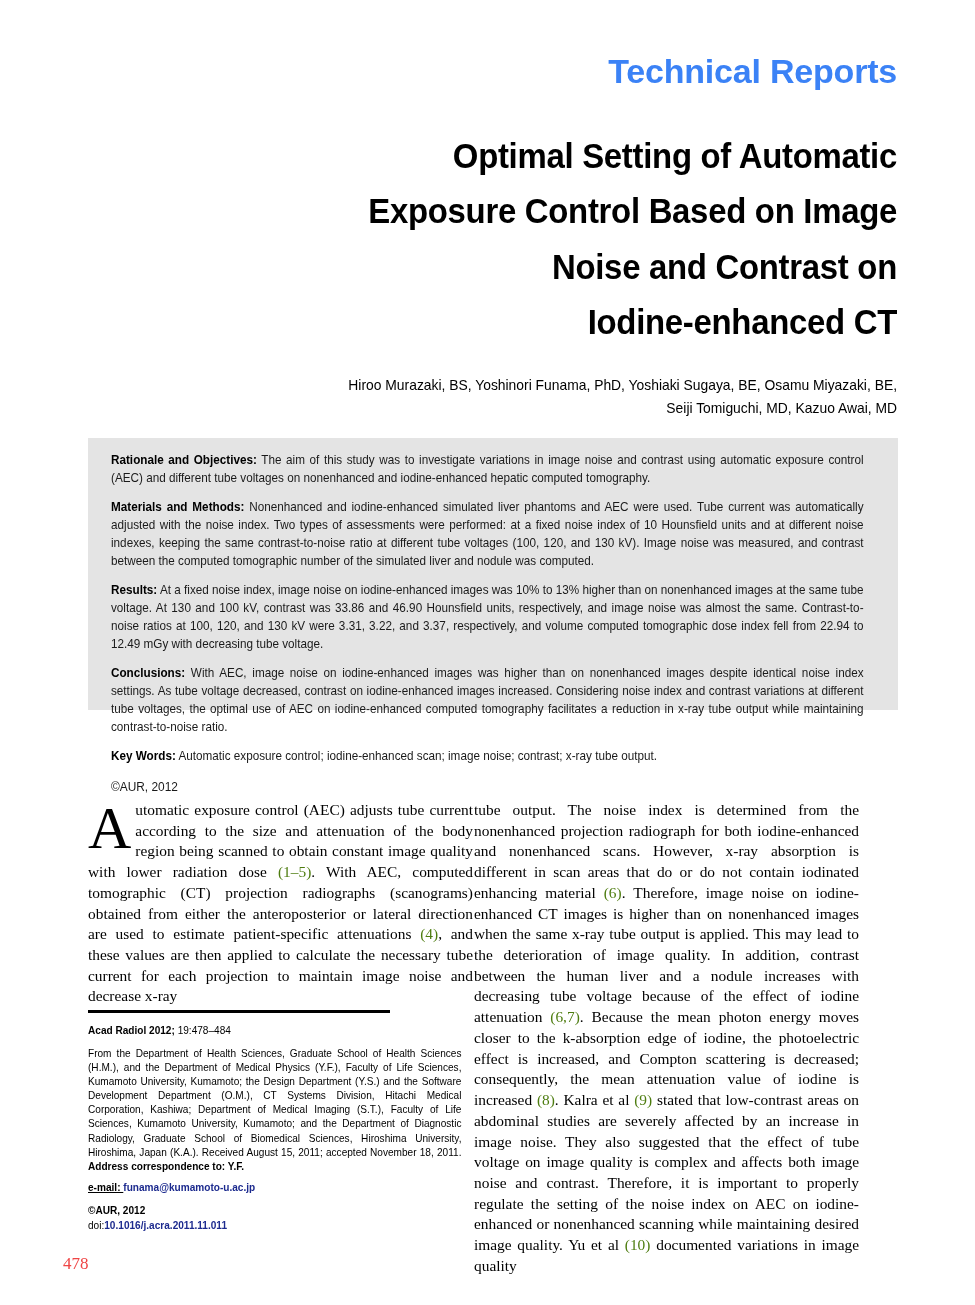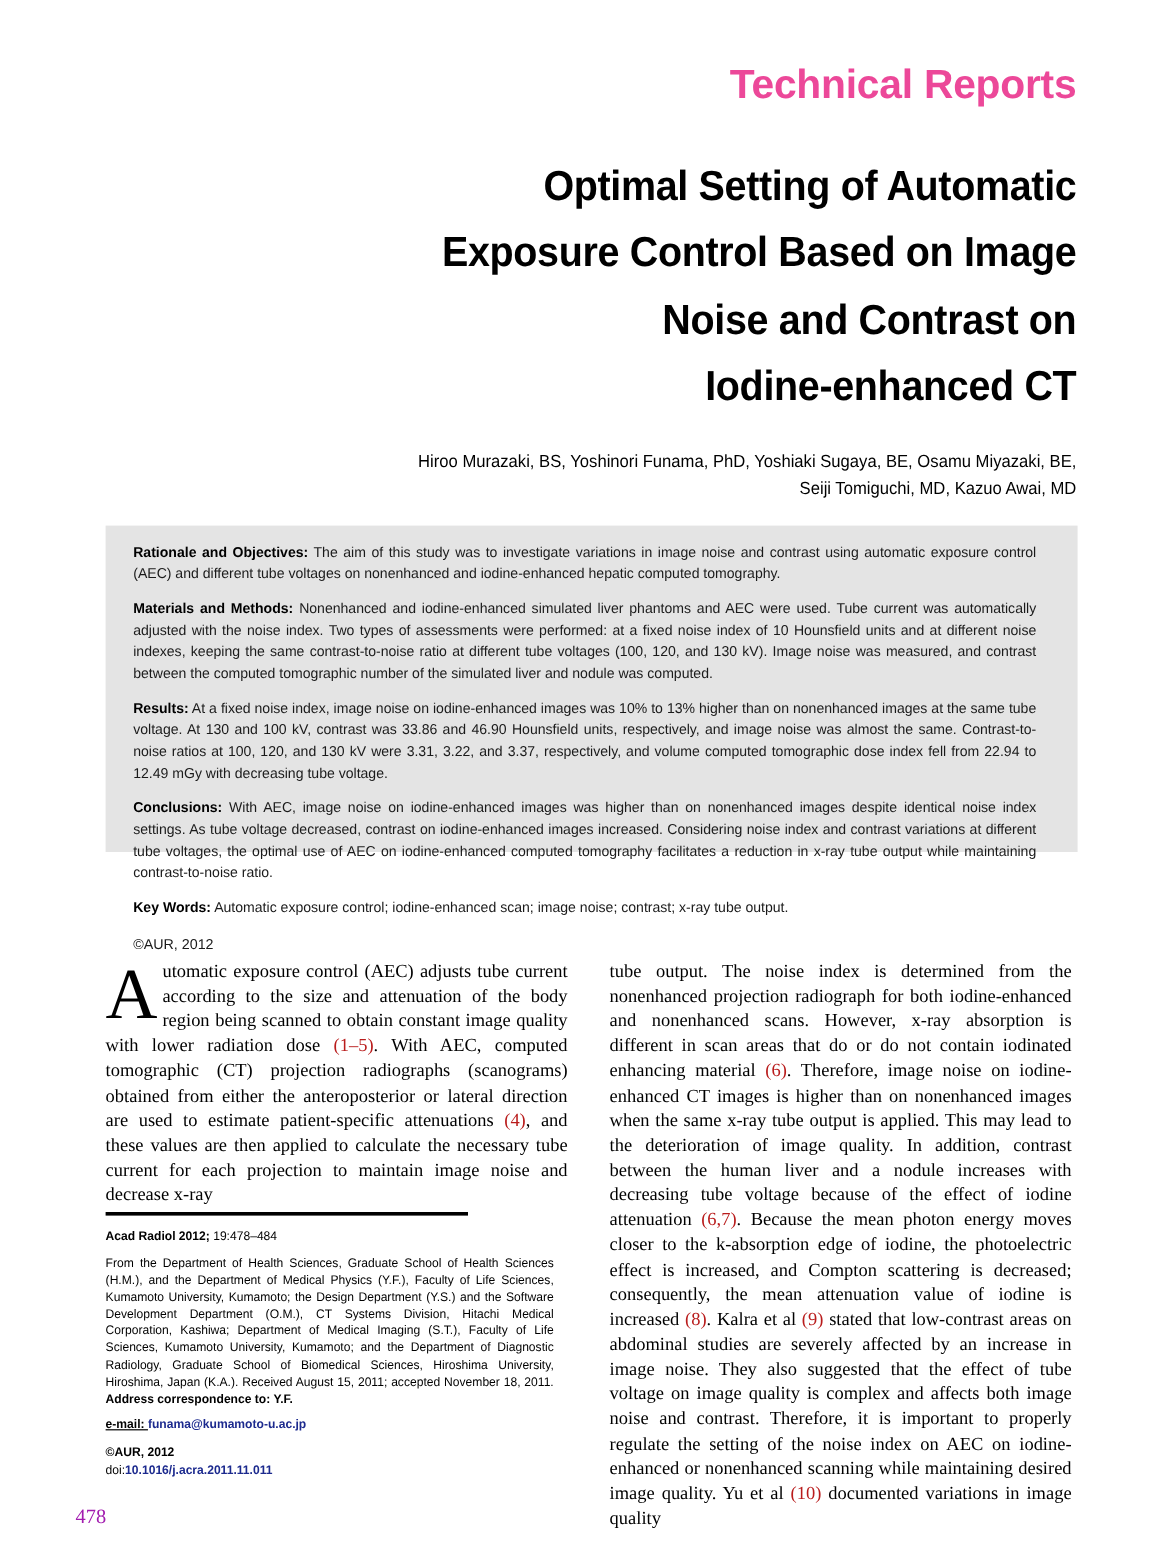--- a/index.html
+++ b/index.html
@@ -18,21 +18,21 @@
 
   
   .section-header {
     position: absolute;
     top: 52px;
     right: 78px;
     font-family: "Liberation Sans", sans-serif;
     font-weight: bold;
     font-size: 34px;
     letter-spacing: -0.2px;
-    color: #ec4899;
+    color: #3b82f6;
     text-align: right;
   }
 
   
   .article-title {
     position: absolute;
     top: 128px;
     right: 78px;
     width: 800px;
     font-family: "Liberation Sans", sans-serif;
@@ -100,35 +100,35 @@
     position: absolute;
     top: 800px;
     width: 385px;
     font-family: "Liberation Serif", serif;
     font-size: 15.4px;
     line-height: 1.345;
     text-align: justify;
     color: #000000;
   }
   .col-left  { left: 88px; }
-  .col-right { left: 508px; }
+  .col-right { left: 474px; }
 
   .body-para { margin: 0; }
 
   .dropcap {
     float: left;
     font-family: "Liberation Serif", serif;
     font-size: 60px;
     line-height: 0.82;
     font-weight: normal;
     padding: 2px 4px 0 0;
     margin-top: 2px;
   }
 
-  .ref { color: #b91c1c; }
+  .ref { color: #4d7c0f; }
 
   
   .footnote-block {
     position: absolute;
     left: 88px;
     top: 1010px;
     width: 385px;
   }
   .footnote-rule {
     width: 302px;
@@ -157,21 +157,21 @@
   .fn-doi b { font-weight: normal; }
   .fn-aur { margin-bottom: 1px; font-weight: bold; }
 
   
   .page-number {
     position: absolute;
     left: 63px;
     top: 1254px;
     font-family: "Liberation Serif", serif;
     font-size: 17px;
-    color: #a21caf;
+    color: #ef4444;
   }
 </style>
 </head>
 <body>
 
 <div class="section-header">Technical Reports</div>
 
 <div class="article-title">
   <div>Optimal Setting of Automatic</div>
   <div>Exposure Control Based on Image</div>

